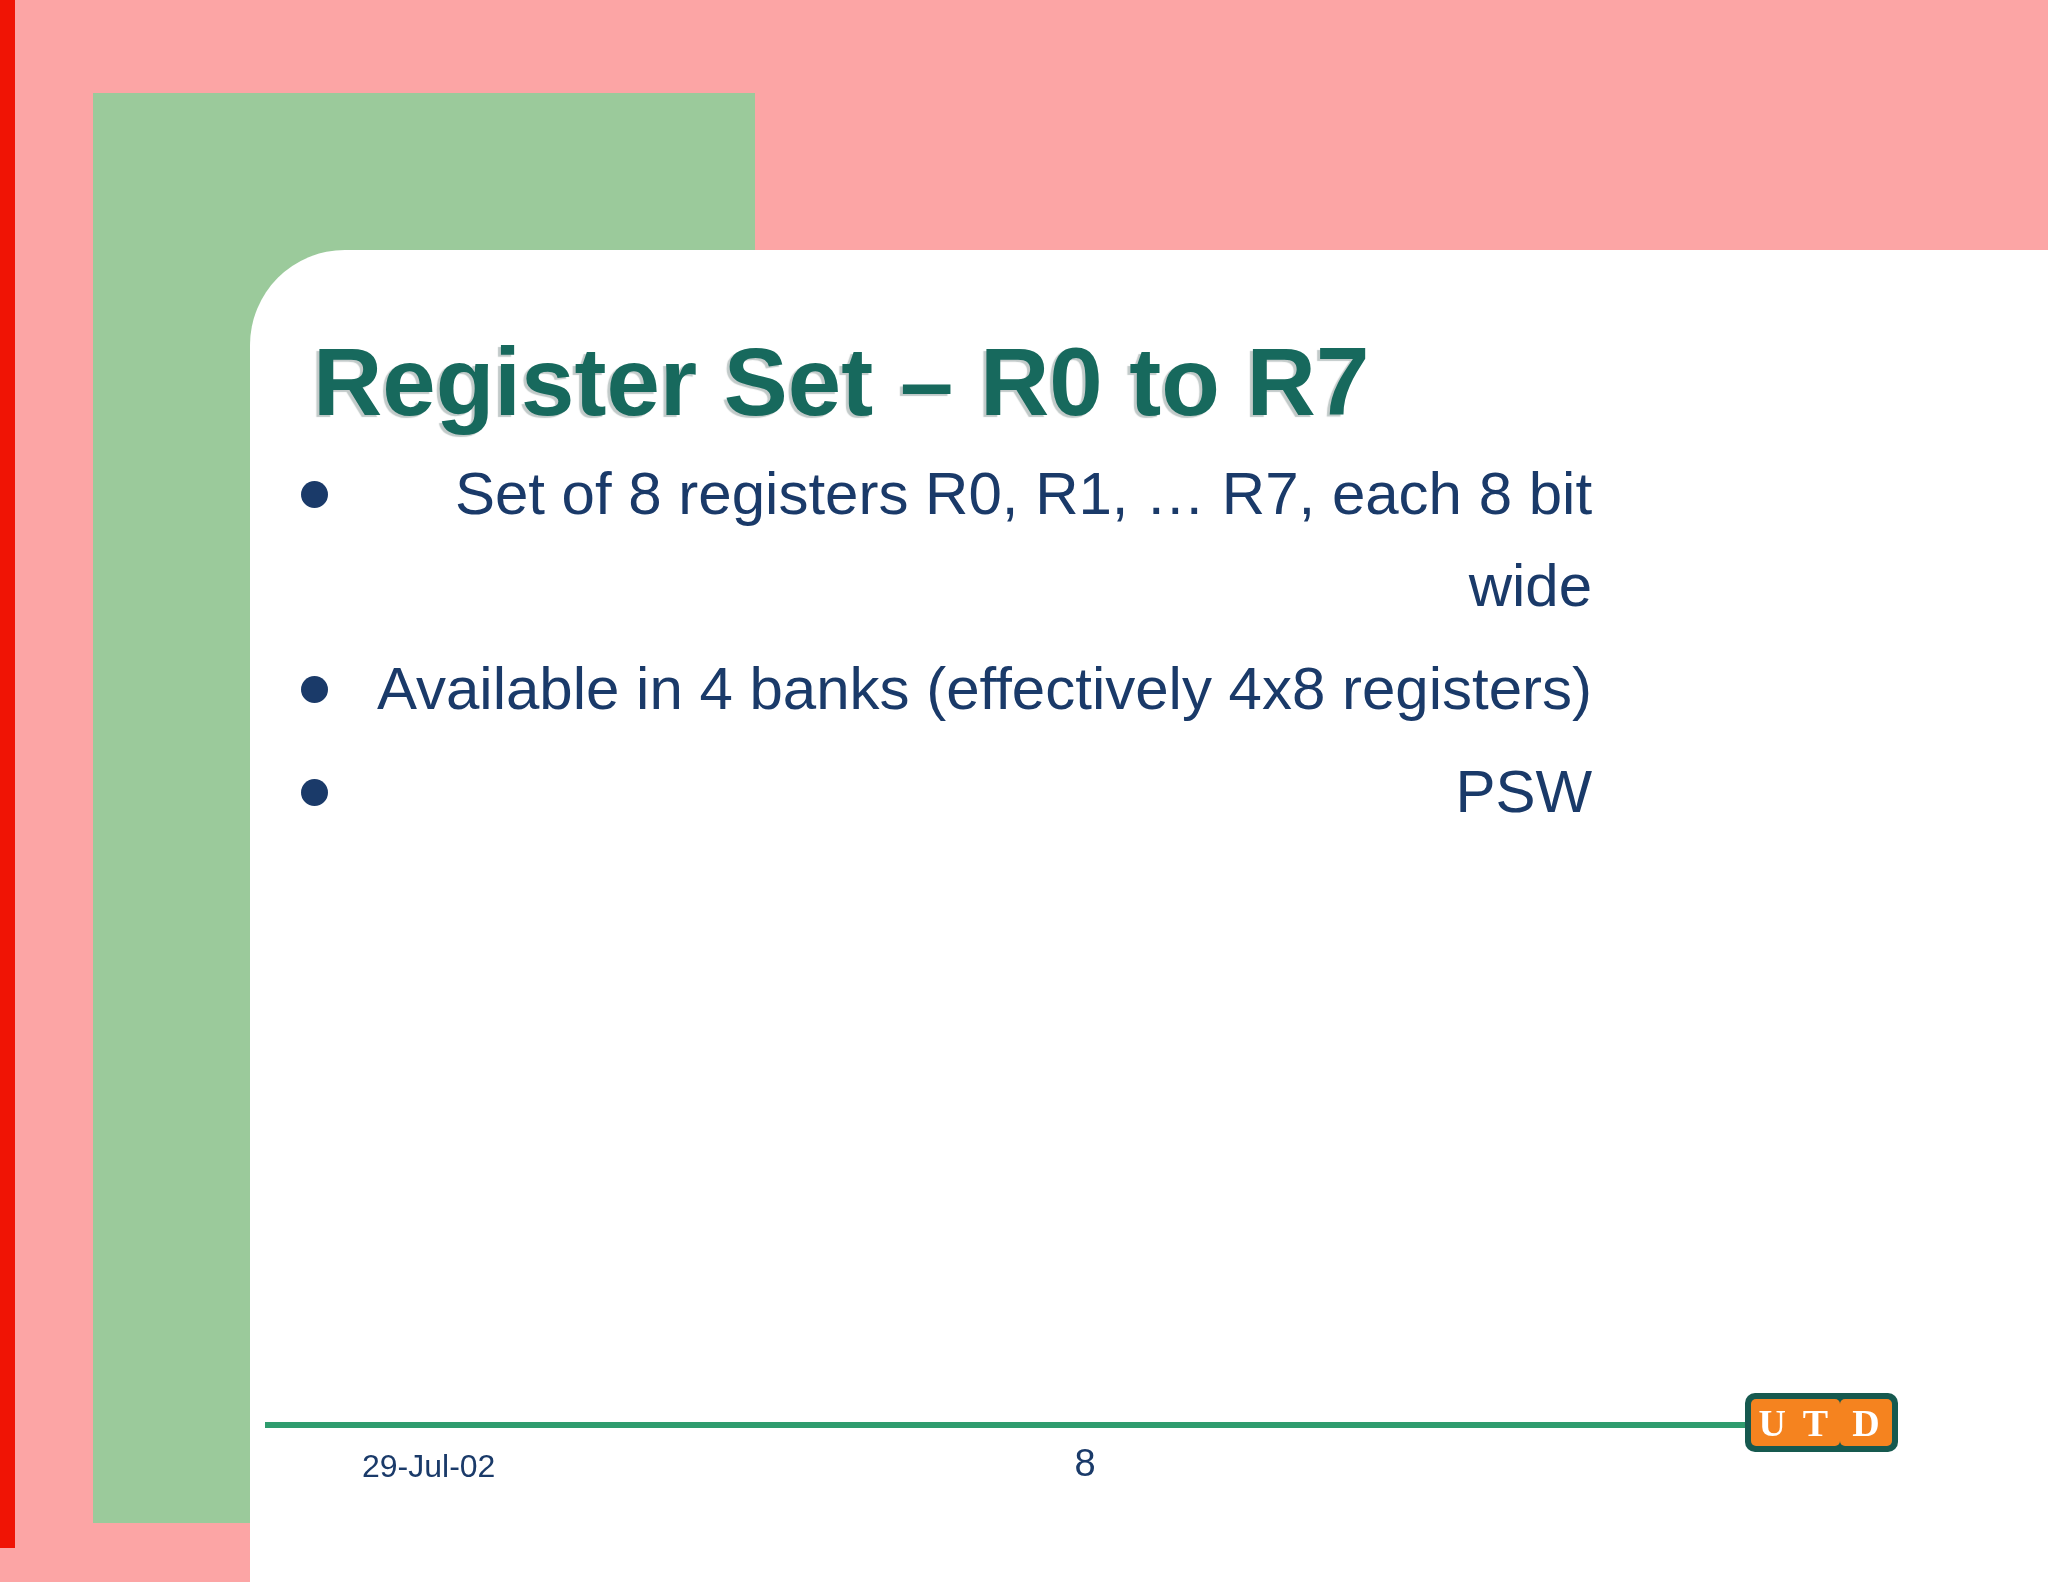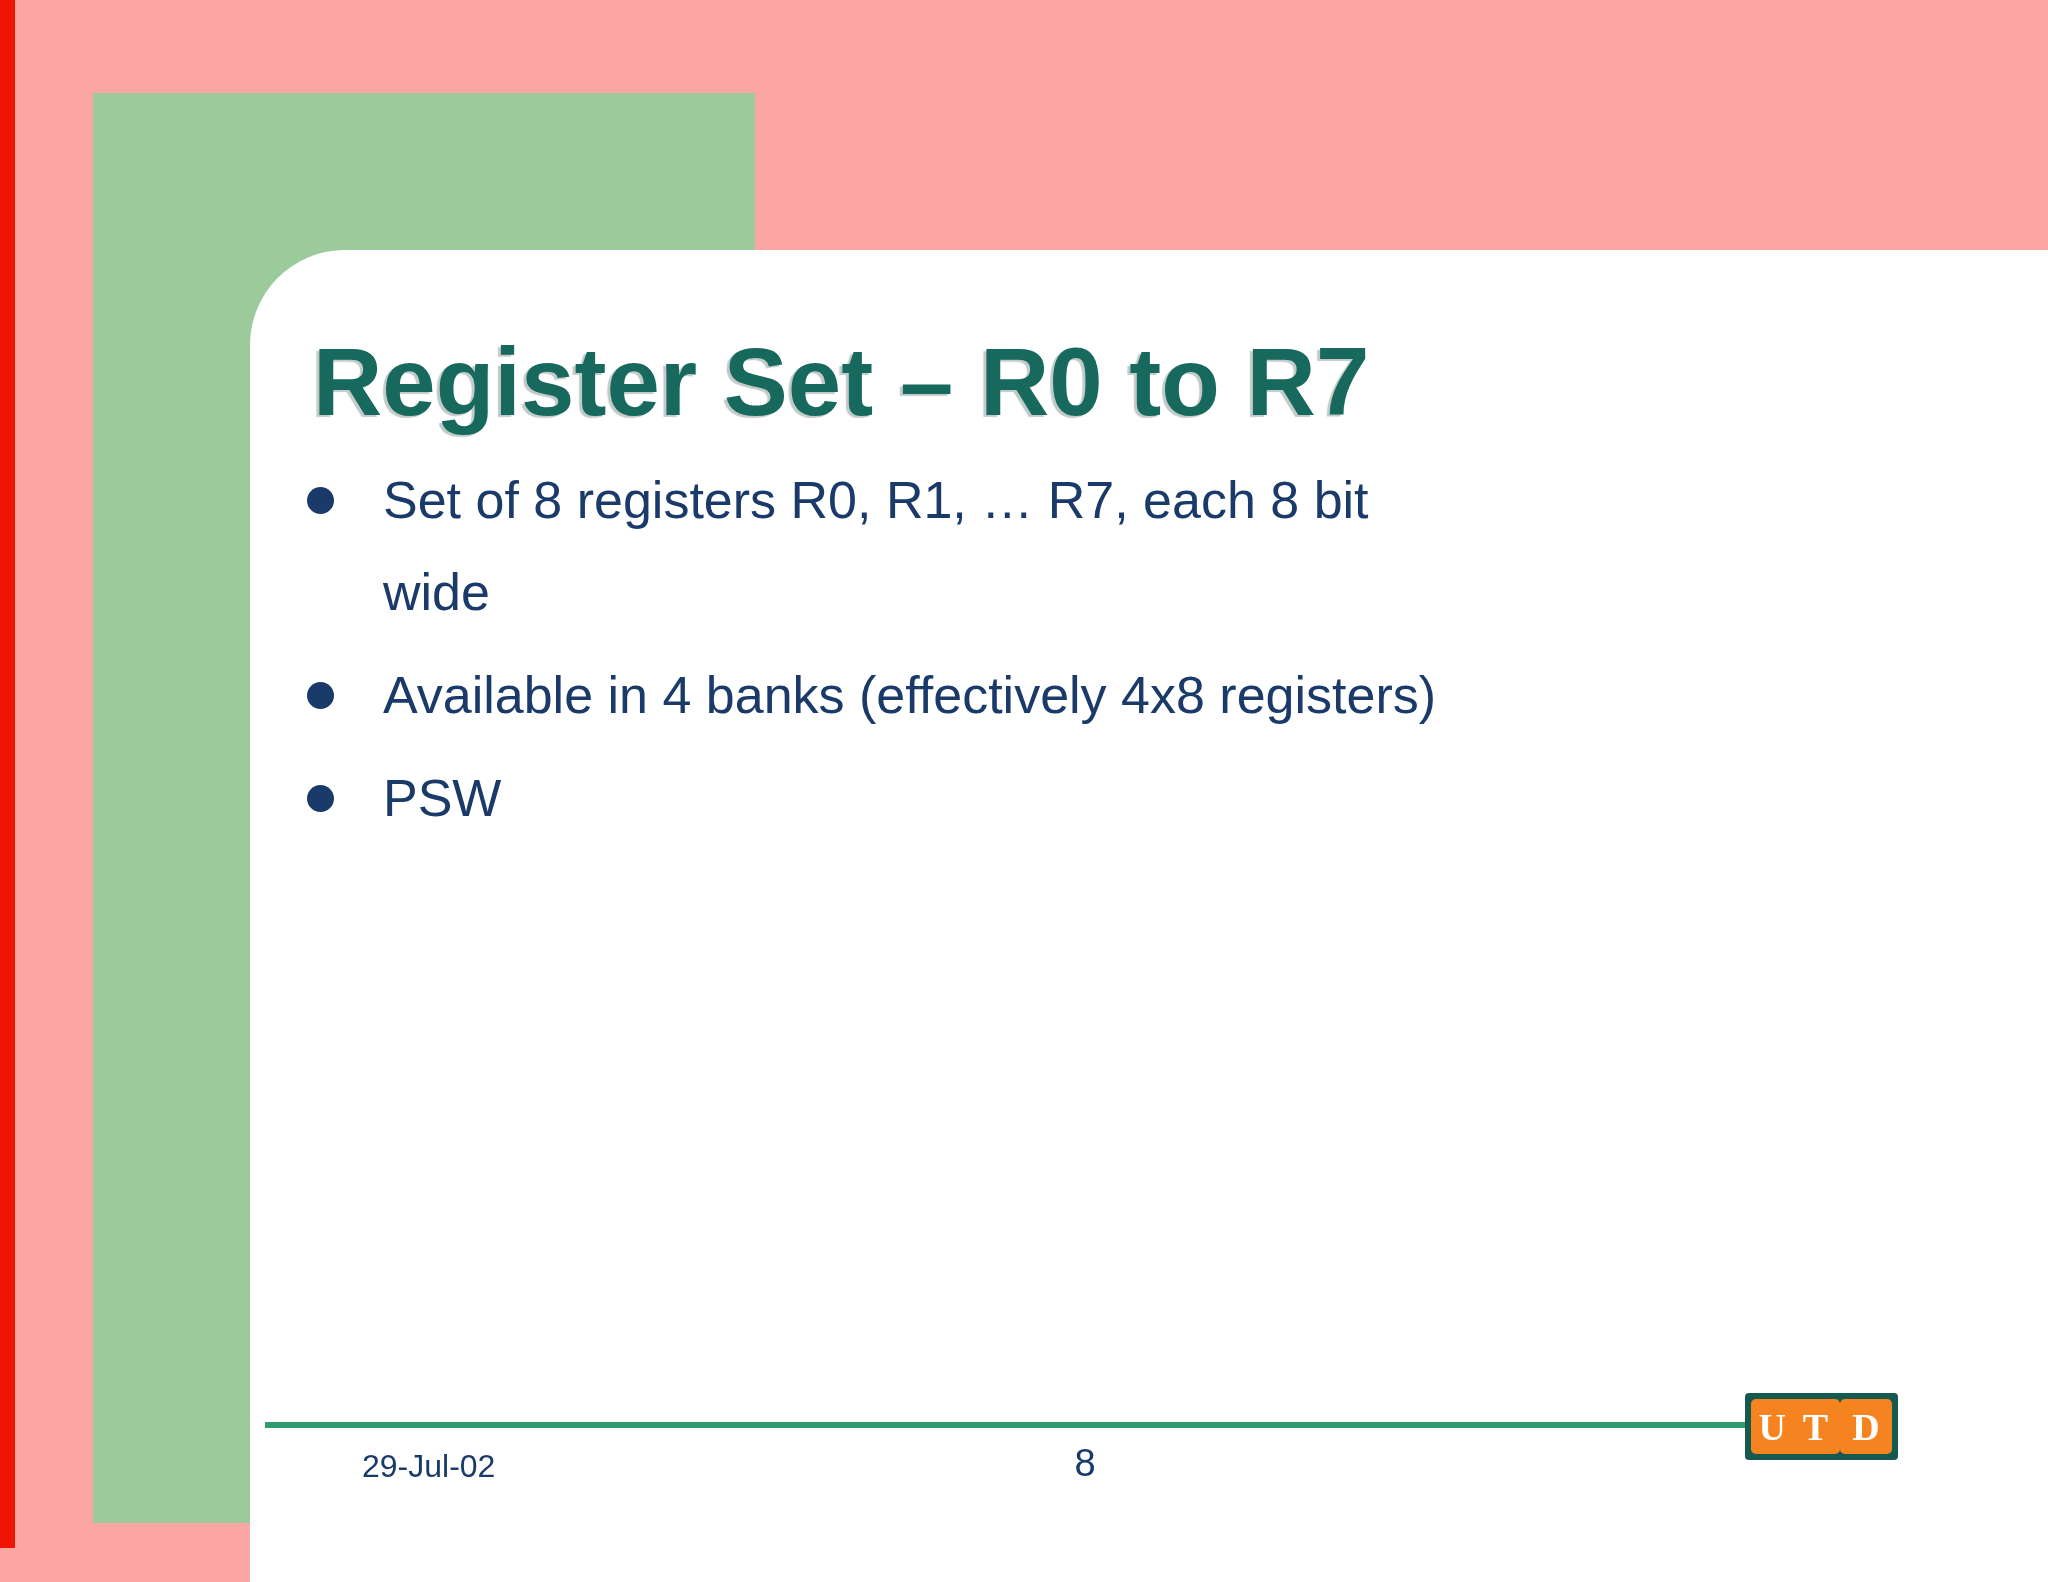--- a/index.html
+++ b/index.html
@@ -45,24 +45,25 @@
     line-height: 100px;
     color: var(--title_teal);
     letter-spacing: 0px;
     text-shadow: -3px 2px 1px rgba(10, 45, 40, 0.25);
     white-space: nowrap;
   }
   .bullet-list {
     position: absolute;
     left: 293px; top: 442px;
     list-style: none;
-    margin: 12px; padding: 0;
+    margin: 6px; padding: 0;
     color: var(--body_navy);
-    font-size: 52px;
+    font-size: 60px;
     line-height: 92px;
+    text-align: right;
   }
   .bullet-item {
     position: relative;
     padding-left: 78px;
     margin-bottom: 11px;
   }
   .bullet-dot {
     position: absolute;
     left: 2px; top: 33px;
     width: 27px; height: 27px;
@@ -87,23 +88,23 @@
     position: absolute;
     left: 1040px; top: 1442px;
     width: 90px;
     text-align: center;
     font-size: 38px;
     color: var(--body_navy);
   }
   .utd-logo {
     position: absolute;
     left: 1745px; top: 1393px;
-    width: 153px; height: 67px;
+    width: 153px; height: 59px;
     background: var(--logo_border_teal);
-    border-radius: 4px;
+    border-radius: 10px;
     display: flex;
     align-items: stretch;
     padding: 6px;
     box-sizing: border-box;
   }
   .logo-cell {
     background: var(--logo_orange);
     border-radius: 5px;
     display: flex;
     align-items: center;

